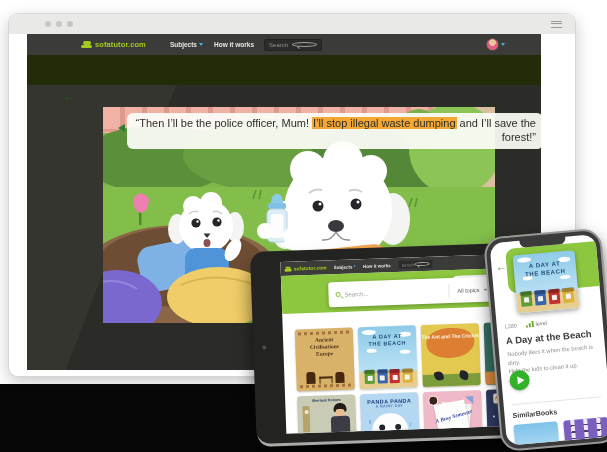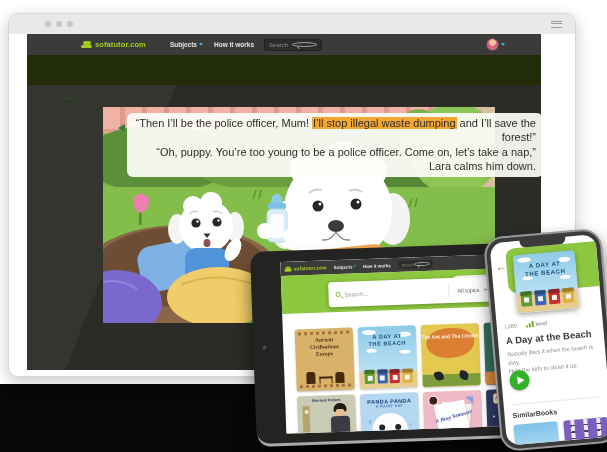--- a/index.html
+++ b/index.html
@@ -328,21 +328,20 @@
             <ellipse cx="130" cy="143" rx="7" ry="12" fill="#fff" transform="rotate(28 130 143)"></ellipse>
 
             <ellipse cx="116" cy="190" rx="52" ry="30" fill="#f0cd68"></ellipse>
             <path d="M78 178 q34 -15 74 0" stroke="#d9b54e" stroke-width="2" fill="none"></path>
             <ellipse cx="14" cy="196" rx="45" ry="33" fill="#7a68cf"></ellipse>
             <path d="M-6 176 q22 -6 40 6" stroke="#9486dc" stroke-width="2" fill="none"></path>
           </svg>
           <span class="story-marker"></span>
           <div class="story-box">
             <span>“Then I’ll be the police officer, Mum! </span><span class="hl">I’ll stop illegal waste dumping</span><span> and I’ll save the forest!”</span>
-            <div>“Oh, puppy. You’re too young to be a police officer. Come on, let’s take a nap,” Lara calms him down.</div>
           </div>
         </div>
       </div>
     </div>
   </div>
 
   <div class="tablet">
     <span class="cam"></span>
     <div class="t-screen">
       <div class="t-nav">

